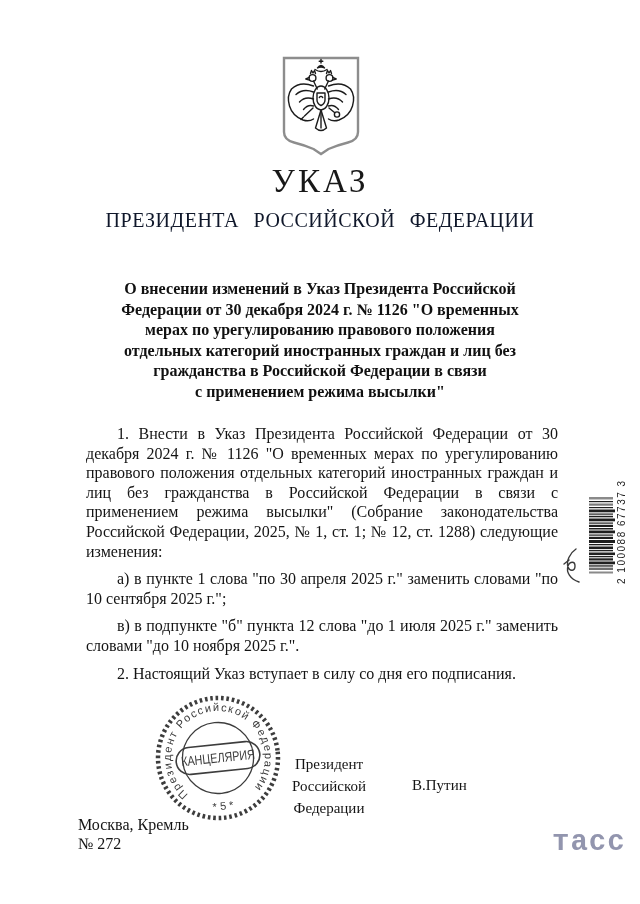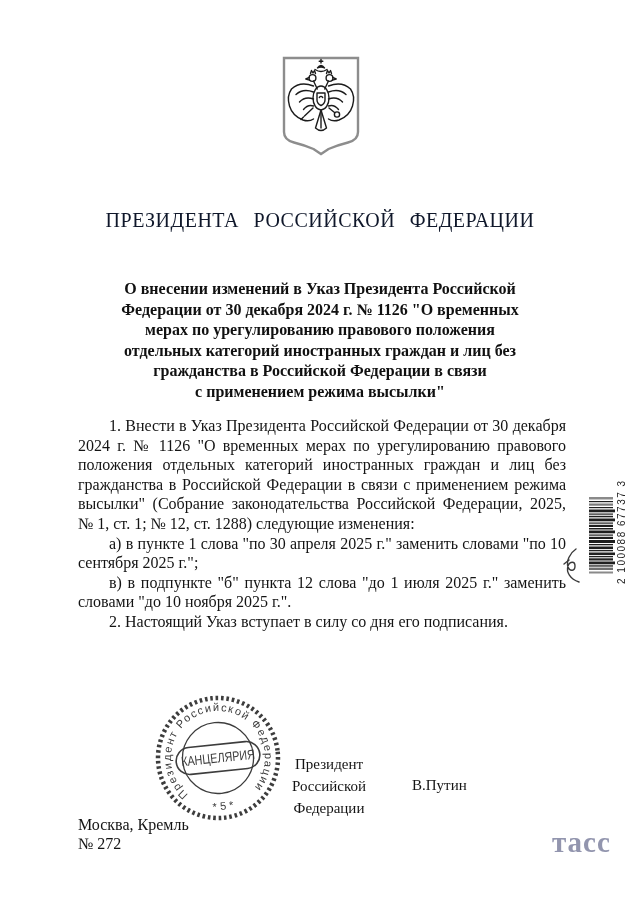--- a/index.html
+++ b/index.html
@@ -10,31 +10,31 @@
 
   .kind-title{position:absolute;left:0;top:163px;width:100%;text-align:center;
     font-size:33px;letter-spacing:3px;color:#181818;}
   .issuer{position:absolute;left:0;top:209px;width:100%;text-align:center;
     font-size:20px;word-spacing:9px;letter-spacing:.5px;color:#0f172a;}
 
   .subject{position:absolute;left:80px;top:279px;width:480px;text-align:center;
     font-weight:bold;font-size:16px;line-height:20.6px;white-space:pre-line;color:#101010;}
 
   .bodytext{position:absolute;left:78px;top:416px;width:488px;font-size:16px;line-height:19.6px;}
-  .bodytext p{margin:0;text-indent:31px;text-align:justify;}
+  .bodytext p{margin:8px;text-indent:31px;text-align:justify;}
 
   .sig-post{position:absolute;left:264px;top:753px;width:130px;text-align:center;
     font-size:15px;line-height:22px;}
   .sig-post span{display:block;}
   .sig-name{position:absolute;left:412px;top:777px;font-size:15px;}
 
   .dateblock{position:absolute;left:78px;top:815px;font-size:16px;line-height:19px;}
   .dateblock span{display:block;}
 
-  .tass{position:absolute;left:552px;top:826px;font-family:Liberation Serif, serif;
+  .tass{position:absolute;left:552px;top:826px;font-family:Liberation Mono, monospace;
     font-weight:bold;font-size:29px;letter-spacing:1px;color:#9295ae;}
 
   .stamp{position:absolute;left:150px;top:690px;width:136px;height:136px;
     transform:rotate(-6deg);opacity:.92;}
 
   .barcode{position:absolute;left:589px;top:497px;width:26px;height:78px;}
   .barcode-num{position:absolute;left:616px;top:584px;transform:rotate(-90deg);
     transform-origin:0 0;width:90px;white-space:nowrap;
     font-family:"Liberation Sans",sans-serif;font-size:10px;letter-spacing:1.5px;color:#222;}
   .paraph{position:absolute;left:562px;top:547px;width:24px;height:37px;}
@@ -70,20 +70,21 @@
       <path d="M46.5 43 Q55 40 60.5 46"></path>
       <path d="M46.5 50 Q52 48 56.5 53.5"></path>
       <path d="M39 54 L33.5 72 Q39 77 44.5 72 Z"></path>
       <path d="M39 57 V72"></path>
       <path d="M31 52 L22.5 60 M21.5 61 l-2.5 2.5"></path>
       <path d="M47 52 L52.5 56.5"></path>
       <circle cx="55" cy="58.5" r="2.6"></circle>
     </g>
   </svg>
 
+  <div class="kind-title">УКАЗ</div>
   <div class="issuer">ПРЕЗИДЕНТА РОССИЙСКОЙ ФЕДЕРАЦИИ</div>
 
   <div class="subject">О внесении изменений в Указ Президента Российской
 Федерации от 30 декабря 2024 г. № 1126 "О временных
 мерах по урегулированию правового положения
 отдельных категорий иностранных граждан и лиц без
 гражданства в Российской Федерации в связи
 с применением режима высылки"</div>
 
   <div class="bodytext">

